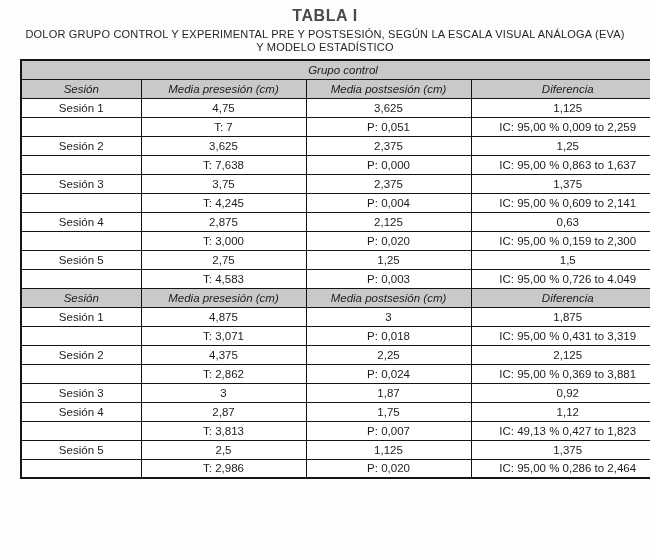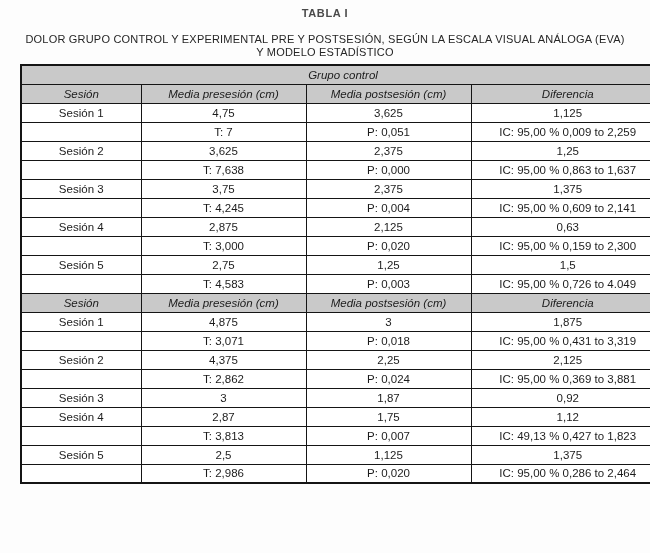--- a/index.html
+++ b/index.html
@@ -7,25 +7,25 @@
   body {
     width: 650px;
     height: 553px;
     background: #fdfdfd;
     font-family: "Liberation Sans", sans-serif;
     color: #1c1c1c;
     overflow: hidden;
   }
   .caption { text-align: center; padding: 7px 8px 5px; }
   .caption .t1 {
-    font-size: 11px;
+    font-size: 16px;
     font-weight: bold;
     color: #4a4a4a;
     letter-spacing: 0.6px;
-    margin-bottom: 14px;
+    margin-bottom: 3px;
   }
   .caption .t2 {
     font-size: 11px;
     font-weight: normal;
     color: #262626;
     line-height: 13px;
     letter-spacing: 0.2px;
     white-space: pre-line;
   }
   table.tbl {

